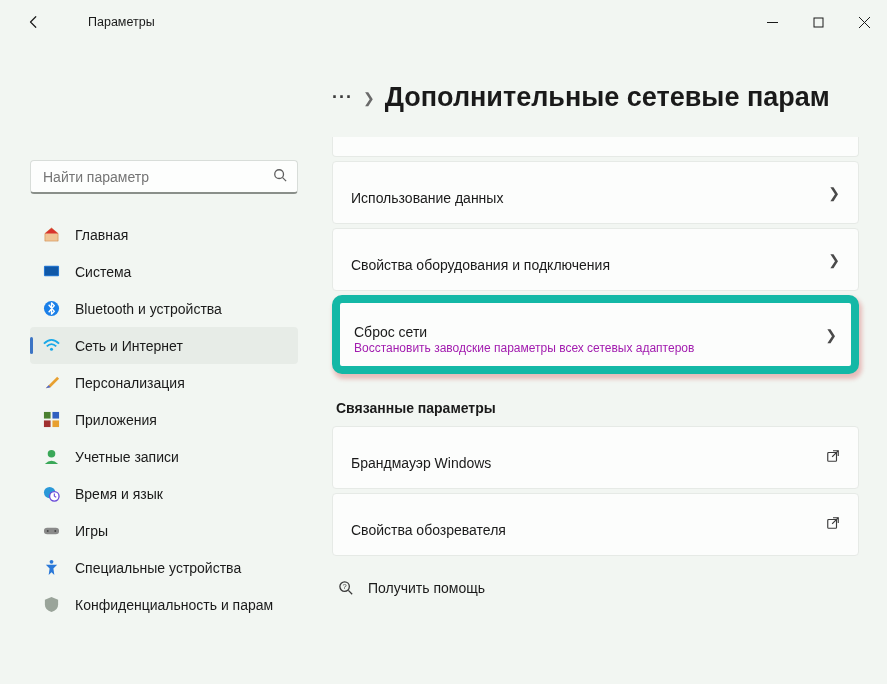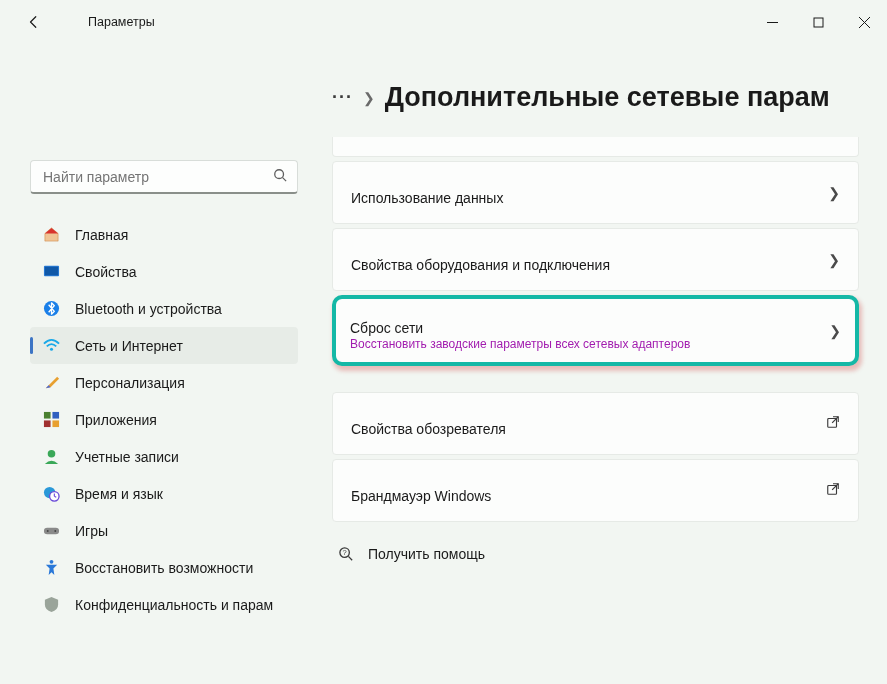--- a/index.html
+++ b/index.html
@@ -145,21 +145,21 @@
   .card .card-text { flex: 1; display: flex; flex-direction: column; margin-top: 10px; }
   .card .card-title { font-size: 14px; }
   .card .card-sub { font-size: 12px; color: #a21caf; margin-top: 1px; }
   .card .chev {
     color: #4a4a4a;
     font-size: 14px;
   }
   .card .ext-icon svg { width: 14px; height: 14px; }
 
   .card.highlighted {
-    border: 4px solid #14b8a6;
+    border: 8px solid #14b8a6;
     border-radius: 10px;
     box-shadow: 2px 4px 4px 1px rgba(200,20,20,0.25);
     padding: 11px 14px;
     margin-bottom: 26px;
     align-items: center;
   }
 
   .section-head {
     font-size: 14px;
     font-weight: 600;
@@ -238,21 +238,21 @@
         </span>
         <span class="lbl">Главная</span>
       </div>
       <div class="nav-item">
         <span class="nav-icon">
           <svg viewBox="0 0 18 18" width="17" height="17">
               <rect x="1" y="3" width="16" height="11" rx="1" fill="#2a7cd6"></rect>
               <rect x="2" y="4" width="14" height="9" fill="#1058a8"></rect>
             </svg>
         </span>
-        <span class="lbl">Свойства</span>
+        <span class="lbl">Система</span>
       </div>
       <div class="nav-item">
         <span class="nav-icon">
           <svg viewBox="0 0 18 18" width="17" height="17">
               <circle cx="9" cy="9" r="8" fill="#1a7fe8"></circle>
               <path d="M6 5 L12 12 L9 15 L9 3 L12 6 L6 13" stroke="#fff" stroke-width="1.4" fill="none" stroke-linejoin="round"></path>
             </svg>
         </span>
         <span class="lbl">Bluetooth и устройства</span>
       </div>
@@ -316,21 +316,21 @@
         </span>
         <span class="lbl">Игры</span>
       </div>
       <div class="nav-item">
         <span class="nav-icon">
           <svg viewBox="0 0 18 18" width="17" height="17">
               <circle cx="9" cy="3" r="2" fill="#2a78d8"></circle>
               <path d="M3 6 L15 6 L11 10 L12 17 L9 14 L6 17 L7 10 Z" fill="#2a78d8"></path>
             </svg>
         </span>
-        <span class="lbl">Восстановить возможности</span>
+        <span class="lbl">Специальные устройства</span>
       </div>
       <div class="nav-item">
         <span class="nav-icon">
           <svg viewBox="0 0 18 18" width="17" height="17">
               <path d="M9 1 L16 4 L16 9 Q16 15 9 17 Q2 15 2 9 L2 4 Z" fill="#9aa49a"></path>
             </svg>
         </span>
         <span class="lbl">Конфиденциальность и парам</span>
       </div>
     </div>
@@ -360,37 +360,38 @@
     </div>
 
     <div class="card highlighted">
       <div class="card-text">
         <div class="card-title">Сброс сети</div>
         <div class="card-sub">Восстановить заводские параметры всех сетевых адаптеров</div>
       </div>
       <span class="chev">❯</span>
     </div>
 
+    <div class="section-head">Связанные параметры</div>
 
     <div class="card">
       <div class="card-text">
-        <div class="card-title">Свойства обозревателя</div>
+        <div class="card-title">Брандмауэр Windows</div>
       </div>
       <span class="ext-icon">
         <svg viewBox="0 0 16 16">
             <rect x="2" y="4" width="10" height="10" rx="1" stroke="#3a3a3a" stroke-width="1.3" fill="none"></rect>
             <path d="M8 2 L14 2 L14 8" stroke="#3a3a3a" stroke-width="1.3" fill="none"></path>
             <line x1="14" y1="2" x2="7" y2="9" stroke="#3a3a3a" stroke-width="1.3"></line>
           </svg>
       </span>
     </div>
 
     <div class="card">
       <div class="card-text">
-        <div class="card-title">Брандмауэр Windows</div>
+        <div class="card-title">Свойства обозревателя</div>
       </div>
       <span class="ext-icon">
         <svg viewBox="0 0 16 16">
             <rect x="2" y="4" width="10" height="10" rx="1" stroke="#3a3a3a" stroke-width="1.3" fill="none"></rect>
             <path d="M8 2 L14 2 L14 8" stroke="#3a3a3a" stroke-width="1.3" fill="none"></path>
             <line x1="14" y1="2" x2="7" y2="9" stroke="#3a3a3a" stroke-width="1.3"></line>
           </svg>
       </span>
     </div>
 

